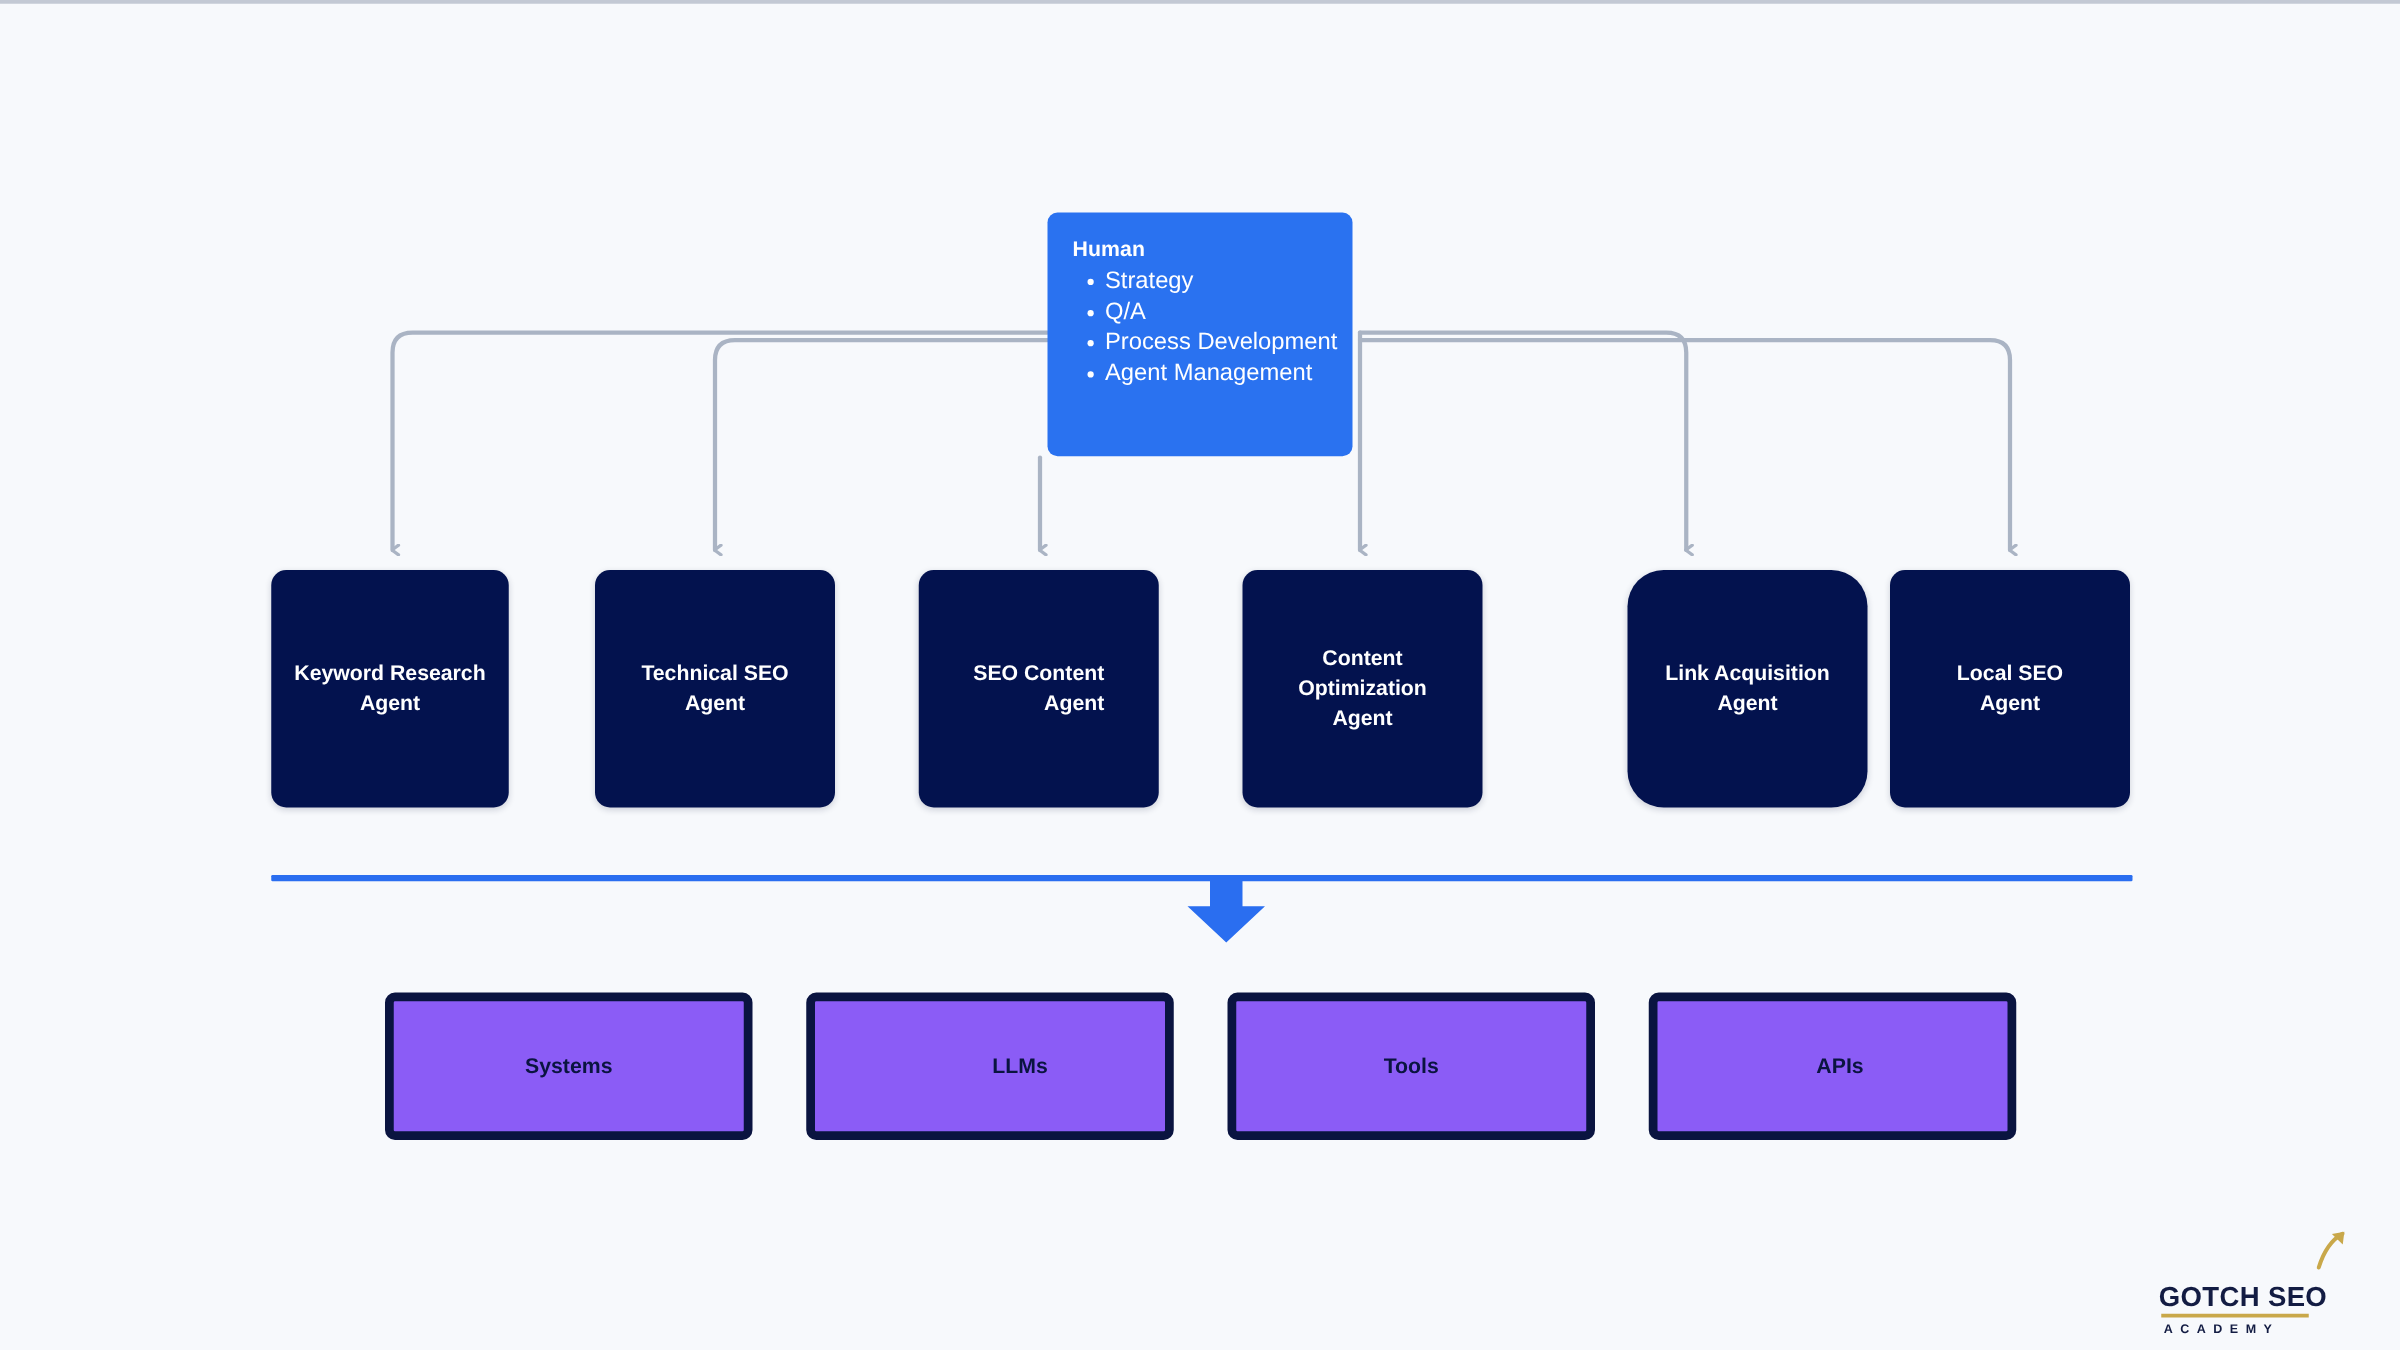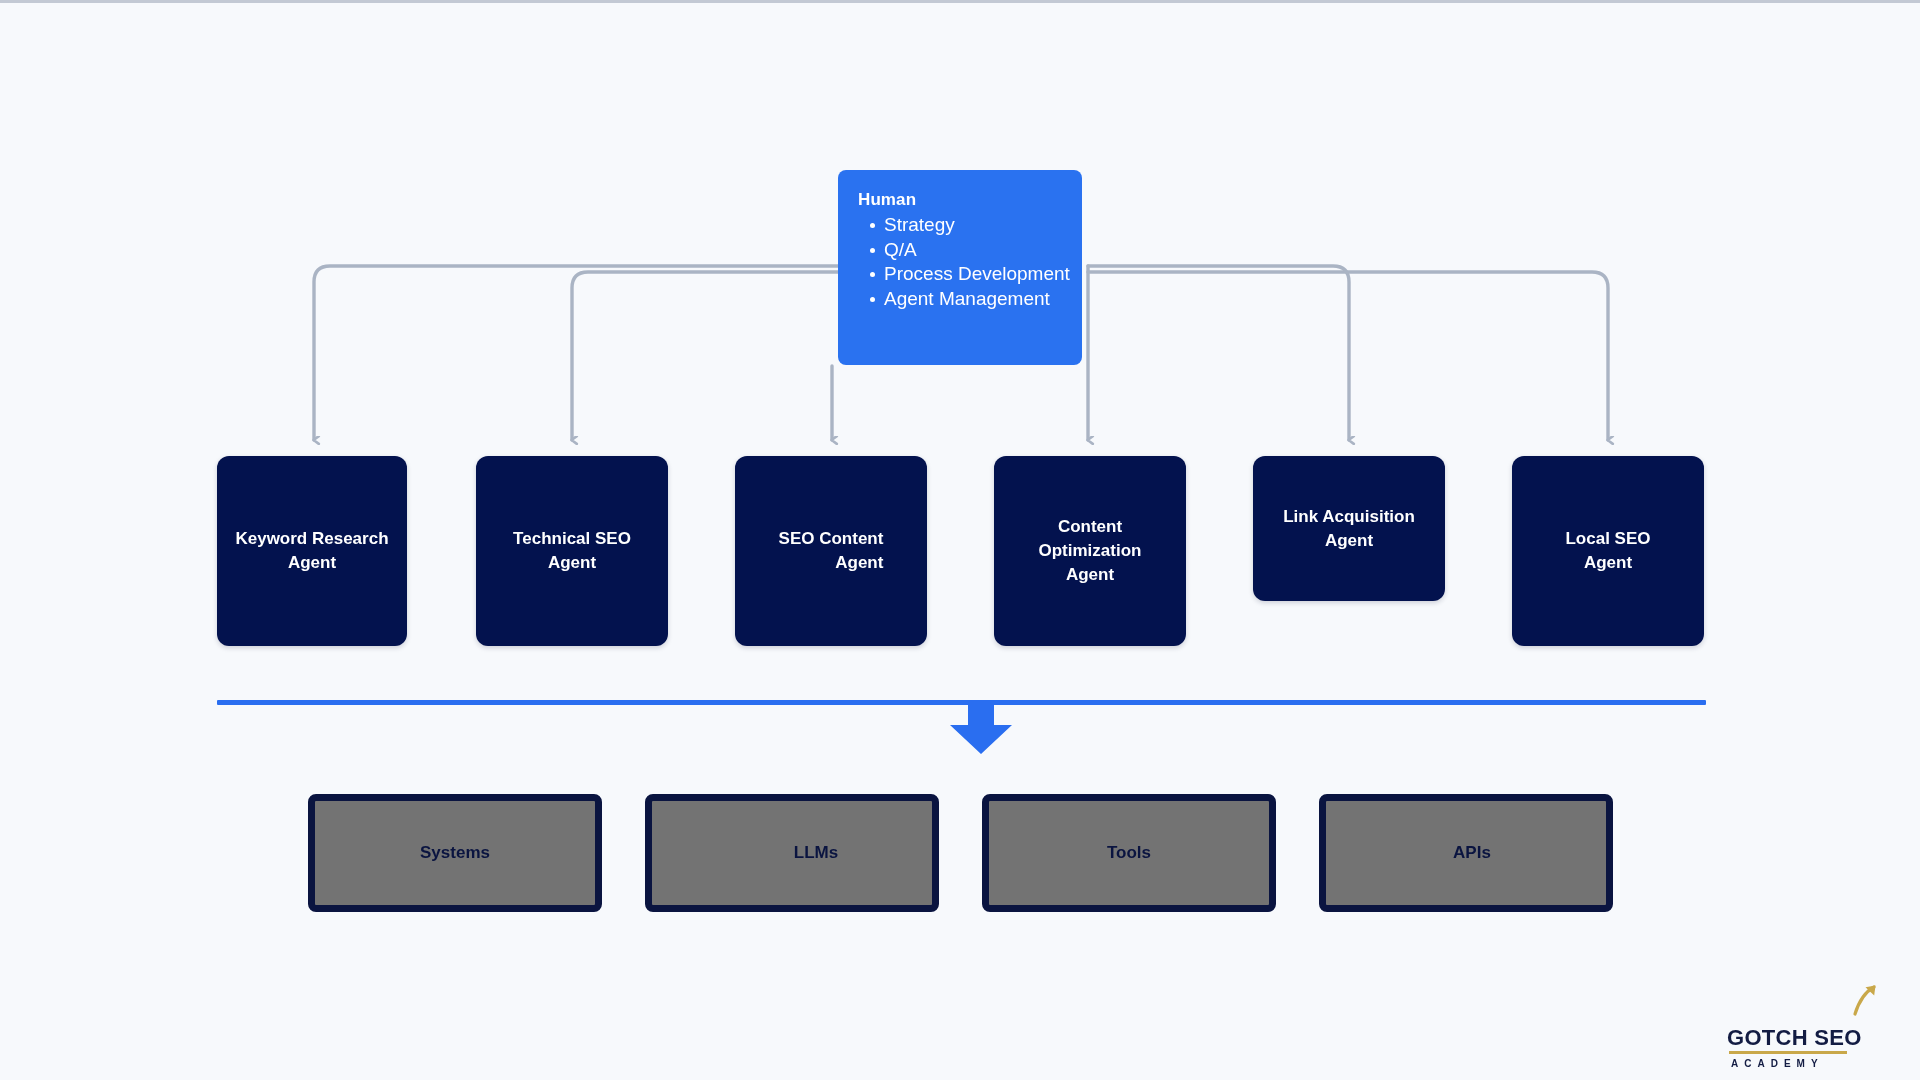--- a/index.html
+++ b/index.html
@@ -81,21 +81,21 @@
   #down-arrow {
     position:absolute;
     left:944px; top:703px;
     width:74px; height:52px;
     z-index:4;
   }
 
   
   .resource-box {
     position:absolute;
-    background:#737373;
+    background:#8b5cf6;
     border:7px solid #0a1440;
     border-radius:8px;
     display:flex;
     align-items:center;
     justify-content:center;
     z-index:4;
   }
   .resource-box .resource-label {
     color:#0a1440;
     font-size:17px;
@@ -191,21 +191,21 @@
     <div class="agent-label">SEO Content
 Agent</div>
   </div>
 
   <div class="agent-box" style="left:994px;  top:456px; width:192px; height:190px;">
     <div class="agent-label">Content
 Optimization
 Agent</div>
   </div>
 
-  <div class="agent-box" style="left:1253px; top:456px; width:192px; height:145px;">
+  <div class="agent-box" style="left:1302px; top:456px; width:192px; height:190px;border-radius:29px;">
     <div class="agent-label">Link Acquisition
 Agent</div>
   </div>
 
   <div class="agent-box" style="left:1512px; top:456px; width:192px; height:190px;">
     <div class="agent-label">Local SEO
 Agent</div>
   </div>
 
   <div id="divider-line"></div>

